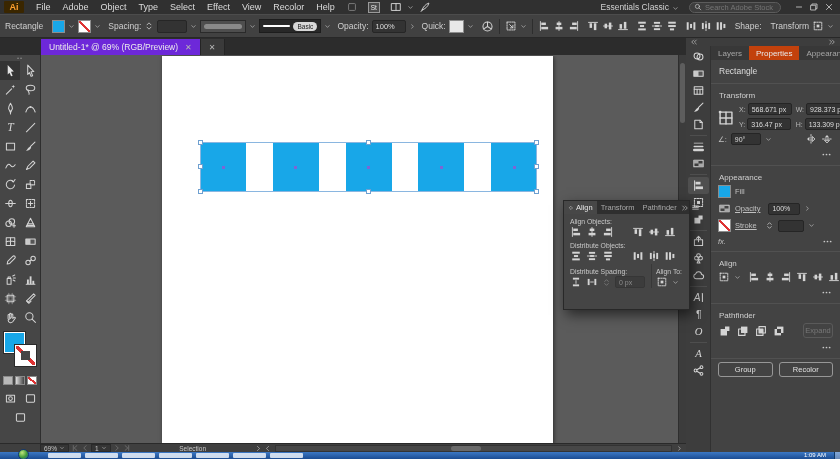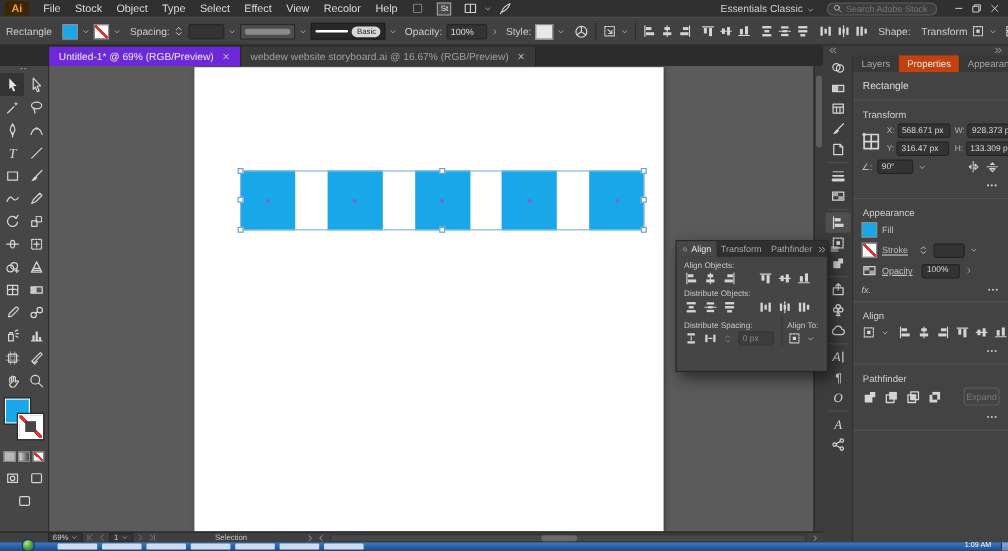--- a/index.html
+++ b/index.html
@@ -107,21 +107,21 @@
   .tb-btn{position:absolute;top:1px;height:5px;width:33px;background:rgba(235,242,250,.85);border-radius:1px}
   #tb-clock{position:absolute;right:14px;top:0;color:#fff;font-size:6px;line-height:7px}
   #tb-desk{position:absolute;right:0;top:0;width:6px;height:7px;background:rgba(255,255,255,.35);border-left:1px solid #0f3866}
 </style>
 </head>
 <body>
 
 <div id="menubar">
   <div class="logo">Ai</div>
   <span class="mi">File</span>
-  <span class="mi">Stock</span>
+  <span class="mi">Adobe</span>
   <span class="mi">Object</span>
   <span class="mi">Type</span>
   <span class="mi">Select</span>
   <span class="mi">Effect</span>
   <span class="mi">View</span>
   <span class="mi">Recolor</span>
   <span class="mi">Help</span>
   <i class="ic mb-ic dim">
       <svg width="12" height="12" viewBox="0 0 14 14" fill="none" stroke="#d4d4d4" stroke-width="1.1" stroke-linecap="round" stroke-linejoin="round">
         <rect x="3" y="3" width="8" height="8" rx="1"></rect>
@@ -229,21 +229,21 @@
         <path d="M3.6 5.2 L7 8.8 L10.4 5.2"></path>
       </svg>
     </i>
   <span class="cblbl" style="margin-left:3px">Opacity:</span>
   <span class="fld" style="width:34px">100%</span>
   <i class="ic">
       <svg width="7" height="7" viewBox="0 0 14 14" fill="none" stroke="#d4d4d4" stroke-width="1.1" stroke-linecap="round" stroke-linejoin="round">
         <path d="M5.2 3.6 L8.8 7 L5.2 10.4"></path>
       </svg>
     </i>
-  <span class="cblbl" style="margin-left:3px">Style:</span>
+  <span class="cblbl" style="margin-left:3px">Quick:</span>
   <span class="sw sw-style"></span>
   <i class="ic">
       <svg width="7" height="7" viewBox="0 0 14 14" fill="none" stroke="#d4d4d4" stroke-width="1.1" stroke-linecap="round" stroke-linejoin="round">
         <path d="M3.6 5.2 L7 8.8 L10.4 5.2"></path>
       </svg>
     </i>
   <i class="ic" style="margin-left:4px">
       <svg width="13" height="13" viewBox="0 0 14 14" fill="none" stroke="#d4d4d4" stroke-width="1.1" stroke-linecap="round" stroke-linejoin="round">
         <circle cx="7" cy="7" r="4.9"></circle>
         <path d="M7 2.1 V7 l3.9 2.6 M7 7 L3.1 9.6"></path>
@@ -372,21 +372,20 @@
     </i>
 
 </div>
 
 <div id="tabbar">
   <div class="dtab active">
     <span>Untitled-1* @ 69% (RGB/Preview)</span>
     <span class="tclose">✕</span>
   </div>
   <div class="dtab">
-    <span>webdew website storyboard.ai @ 16.67% (RGB/Preview)</span>
     <span class="tclose">✕</span>
   </div>
 </div>
 
 <div id="toolbar">
   <div id="tbhead">••</div>
   <div class="trow">
       <span class="tcell act">
         <i class="ic">
           <svg width="13" height="13" viewBox="0 0 14 14" fill="none" stroke="#d4d4d4" stroke-width="1.1" stroke-linecap="round" stroke-linejoin="round">
@@ -1112,49 +1111,49 @@
           </svg>
         </i>
       </div>
     <div class="pdiv"></div>
     <div class="sec-title">Appearance</div>
     <div class="prow">
       <span class="sw sw-fill"></span>
       <span>Fill</span>
     </div>
     <div class="prow">
+      <i class="ic">
+          <svg width="13" height="13" viewBox="0 0 14 14" fill="none" stroke="#d4d4d4" stroke-width="1.1" stroke-linecap="round" stroke-linejoin="round">
+            <rect x="2" y="3.4" width="10" height="7.2"></rect>
+            <path d="M2 3.4 h5 v3.6 h-5 Z M7 7 h5 v3.6 h-5 Z" fill="#a8a8a8" stroke="none"></path>
+          </svg>
+        </i>
+      <span class="ul">Opacity</span>
+      <span class="pfld" style="width:32px;margin-left:4px">100%</span>
+      <i class="ic">
+          <svg width="7" height="7" viewBox="0 0 14 14" fill="none" stroke="#d4d4d4" stroke-width="1.1" stroke-linecap="round" stroke-linejoin="round">
+            <path d="M5.2 3.6 L8.8 7 L5.2 10.4"></path>
+          </svg>
+        </i>
+    </div>
+    <div class="prow">
       <span class="sw sw-none"></span>
       <span class="ul">Stroke</span>
       <i class="ic" style="margin-left:4px">
           <svg width="9" height="9" viewBox="0 0 14 14" fill="none" stroke="#d4d4d4" stroke-width="1.1" stroke-linecap="round" stroke-linejoin="round">
             <path d="M4.2 5.4 L7 2.6 L9.8 5.4 M4.2 8.6 L7 11.4 L9.8 8.6"></path>
           </svg>
         </i>
       <span class="pfld" style="width:26px"></span>
       <i class="ic">
           <svg width="7" height="7" viewBox="0 0 14 14" fill="none" stroke="#d4d4d4" stroke-width="1.1" stroke-linecap="round" stroke-linejoin="round">
             <path d="M3.6 5.2 L7 8.8 L10.4 5.2"></path>
           </svg>
         </i>
     </div>
-    <div class="prow">
-      <i class="ic">
-          <svg width="13" height="13" viewBox="0 0 14 14" fill="none" stroke="#d4d4d4" stroke-width="1.1" stroke-linecap="round" stroke-linejoin="round">
-            <rect x="2" y="3.4" width="10" height="7.2"></rect>
-            <path d="M2 3.4 h5 v3.6 h-5 Z M7 7 h5 v3.6 h-5 Z" fill="#a8a8a8" stroke="none"></path>
-          </svg>
-        </i>
-      <span class="ul">Opacity</span>
-      <span class="pfld" style="width:32px;margin-left:4px">100%</span>
-      <i class="ic">
-          <svg width="7" height="7" viewBox="0 0 14 14" fill="none" stroke="#d4d4d4" stroke-width="1.1" stroke-linecap="round" stroke-linejoin="round">
-            <path d="M5.2 3.6 L8.8 7 L5.2 10.4"></path>
-          </svg>
-        </i>
-    </div>
     <div class="prow" style="font-style:italic">
       <span>fx.</span>
       <span style="flex:1"></span>
       <i class="ic">
           <svg width="11" height="11" viewBox="0 0 14 14" fill="none" stroke="#d4d4d4" stroke-width="1.1" stroke-linecap="round" stroke-linejoin="round">
             <circle cx="3" cy="7" r="1.1" fill="#c9c9c9" stroke="none"></circle>
             <circle cx="7" cy="7" r="1.1" fill="#c9c9c9" stroke="none"></circle>
             <circle cx="11" cy="7" r="1.1" fill="#c9c9c9" stroke="none"></circle>
           </svg>
         </i>
@@ -1259,20 +1258,24 @@
     <div class="dots">
         <i class="ic">
           <svg width="11" height="11" viewBox="0 0 14 14" fill="none" stroke="#d4d4d4" stroke-width="1.1" stroke-linecap="round" stroke-linejoin="round">
             <circle cx="3" cy="7" r="1.1" fill="#c9c9c9" stroke="none"></circle>
             <circle cx="7" cy="7" r="1.1" fill="#c9c9c9" stroke="none"></circle>
             <circle cx="11" cy="7" r="1.1" fill="#c9c9c9" stroke="none"></circle>
           </svg>
         </i>
       </div>
     <div class="pdiv"></div>
+    <div class="prow" style="gap:6px">
+      <span class="btn" style="flex:1">Group</span>
+      <span class="btn" style="flex:1">Recolor</span>
+    </div>
   </div>
 </div>
 
 <div id="statusbar">
   <span class="sb-fld">
     <span>69%</span>
     <i class="ic">
         <svg width="6" height="6" viewBox="0 0 14 14" fill="none" stroke="#d4d4d4" stroke-width="1.1" stroke-linecap="round" stroke-linejoin="round">
           <path d="M3.6 5.2 L7 8.8 L10.4 5.2"></path>
         </svg>

